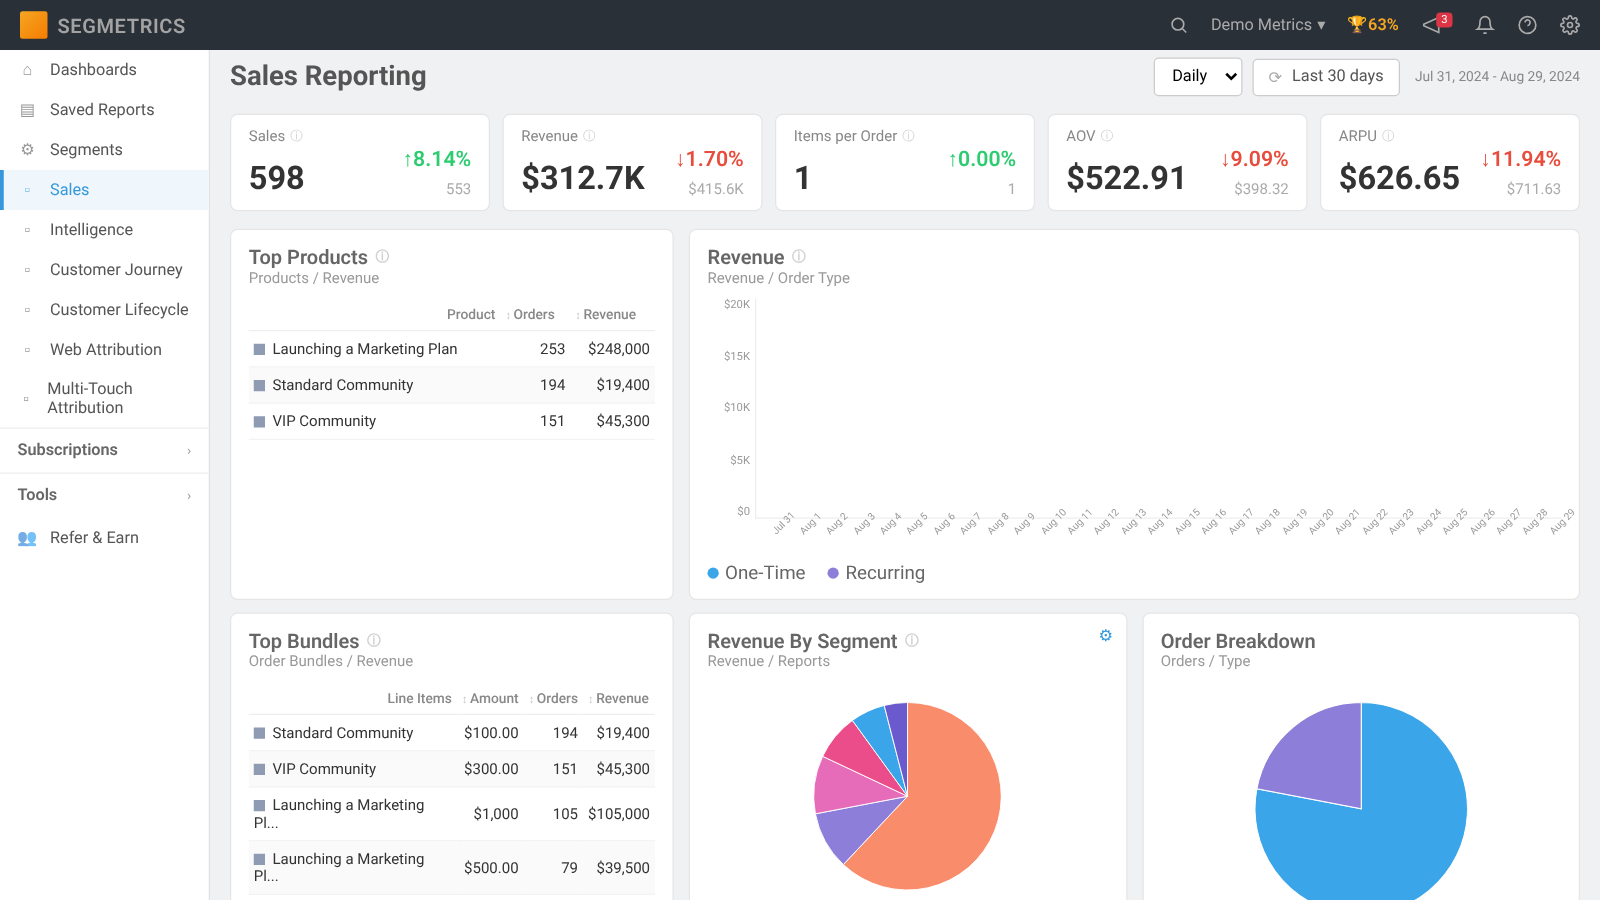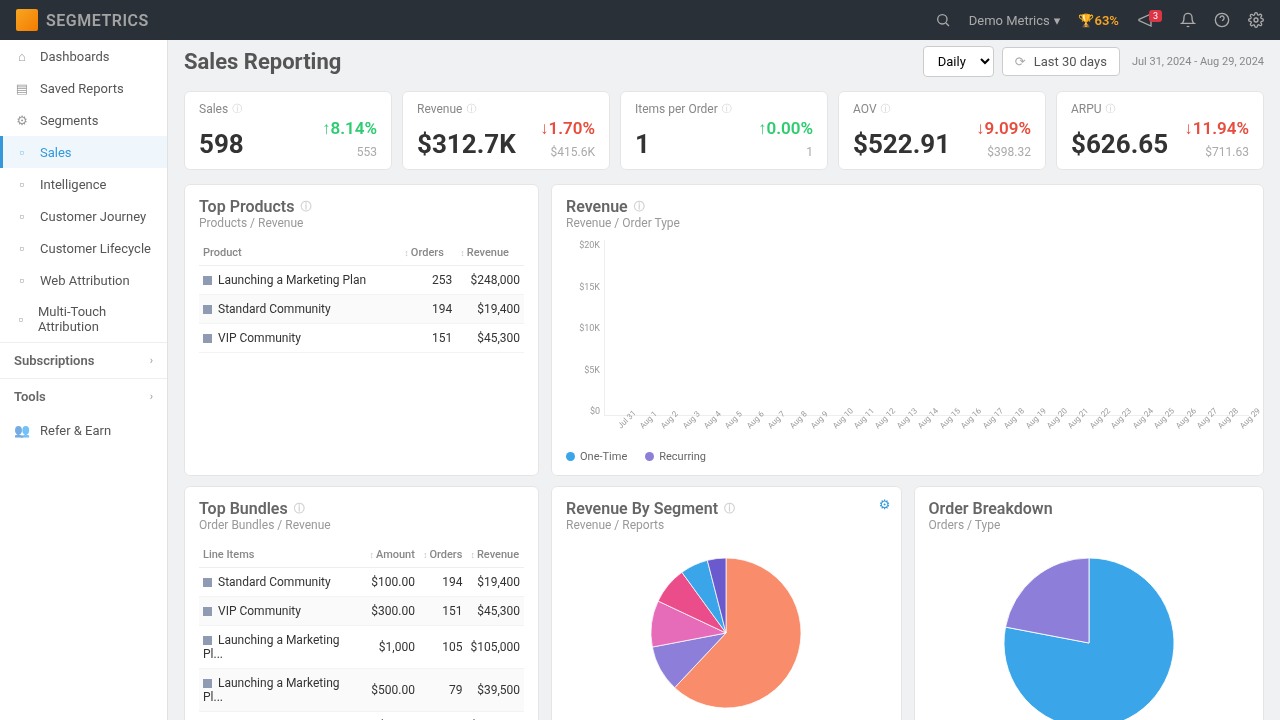--- a/index.html
+++ b/index.html
@@ -36,34 +36,34 @@
 .up{color:#2ecc71}
 .down{color:#e74c3c}
 .kpi-prev{font-size:12px;color:#aaa;margin-top:6px}
 .grid{display:grid;grid-template-columns:355px 1fr;gap:12px;margin-bottom:10px}
 .grid3{display:grid;grid-template-columns:355px 1fr 1fr;gap:12px}
 .card{background:#fff;border:1px solid #e5e5e5;border-radius:6px;padding:12px 14px}
 .card-title{font-size:16px;font-weight:600;color:#666;display:flex;align-items:center}
 .card-title .info{margin-left:6px;opacity:0.3;font-size:11px}
 .card-sub{font-size:12px;color:#999;margin-bottom:10px}
 table{width:100%;border-collapse:collapse;font-size:12px}
-th{text-align:left;padding:6px 4px;color:#888;font-weight:500;border-bottom:1px solid #eee;font-size:11px}
+th{text-align:right;padding:6px 4px;color:#888;font-weight:500;border-bottom:1px solid #eee;font-size:11px}
 th.r{text-align:left}
 td{padding:7px 4px;border-bottom:1px solid #f3f3f3}
 td.r{text-align:right}
 tr:nth-child(even) td{background:#fafafa}
 .sq{display:inline-block;width:9px;height:9px;background:#8e9bb3;margin-right:6px;vertical-align:middle}
 .chart{position:relative;height:200px;display:flex;padding-left:38px;padding-bottom:24px}
 .ylabels{position:absolute;left:0;top:0;bottom:24px;width:34px;display:flex;flex-direction:column;justify-content:space-between;font-size:9px;color:#999;text-align:right}
 .bars{flex:1;display:flex;align-items:flex-end;gap:3px;border-left:1px solid #eee;border-bottom:1px solid #eee;padding:0 2px;position:relative}
 .bar-col{flex:1;display:flex;flex-direction:column;justify-content:flex-end;align-items:center;position:relative}
 .seg-a{background:#3aa5e8;width:100%}
 .seg-b{background:#8d7eda;width:100%}
 .xlabel{position:absolute;bottom:-18px;font-size:8px;color:#999;transform:rotate(-45deg);transform-origin:top left;white-space:nowrap;left:50%}
-.legend{display:flex;gap:18px;margin-top:10px;font-size:11px;color:#666}
+.legend{display:flex;gap:18px;margin-top:10px;font-size:15px;color:#666}
 .legend-item{display:flex;align-items:center}
 .dot{width:9px;height:9px;border-radius:50%;margin-right:5px}
 .pie-wrap{display:flex;justify-content:center;padding:16px 0}
 .gear{position:absolute;right:10px;top:10px;color:#3498db;cursor:pointer;font-size:13px}
 .card{position:relative}
 .sort-icon{font-size:9px;opacity:0.5;margin-right:2px}
 </style>
 </head>
 <body>
 

